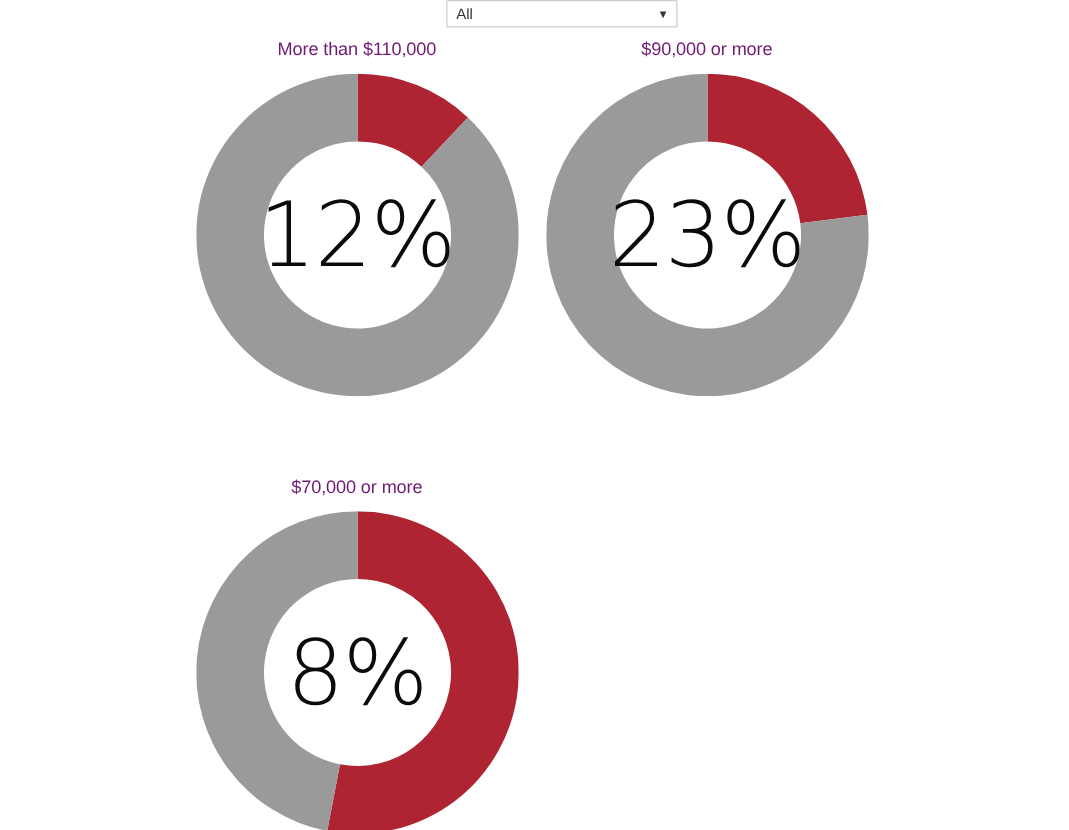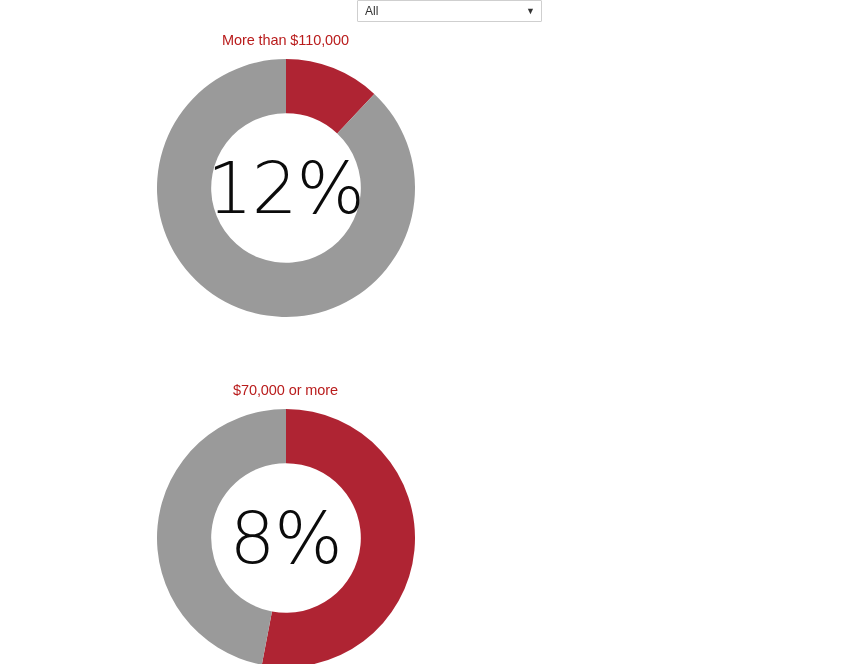--- a/index.html
+++ b/index.html
@@ -66,21 +66,21 @@
   
   .pane {
     position: absolute;
     width: 279px;
   }
   .pane-title {
     text-align: center;
     font-family: "Liberation Sans", sans-serif;
     font-size: 14.5px;
     line-height: 17px;
-    color: #b91c1c;
+    color: #701a75;
     letter-spacing: -0.1px;
     white-space: nowrap;
   }
 
   .donut-holder {
     position: relative;
     width: 279px;
     height: 270px;
   }
   .donut-svg {
@@ -132,20 +132,30 @@
     <div class="pane-title pane-title-r1">More than $110,000</div>
     <div class="donut-holder">
       <svg class="donut-svg" width="258" height="258" viewBox="0 0 258 258">
           <path d="M 129 0 A 129 129 0 0 1 217.30657666480084 34.96304706263791 L 180.21781446558447 74.45856729632999 A 74.82 74.82 0 0 0 129 54.18000000000001 Z" fill="#AF2433"></path>
           <path d="M 217.30657666480084 34.96304706263791 A 129 129 0 1 1 128.99999999999997 0 L 129 54.18000000000001 A 74.82 74.82 0 1 0 180.21781446558447 74.45856729632999 Z" fill="#9A9A9A"></path>
         </svg>
       <div class="donut-center-label">12%</div>
     </div>
   </div>
 
+  <div class="pane pane-r1c2">
+    <div class="pane-title pane-title-r1">$90,000 or more</div>
+    <div class="donut-holder">
+      <svg class="donut-svg" width="258" height="258" viewBox="0 0 258 258">
+          <path d="M 129 0 A 129 129 0 0 1 256.98279646956763 112.83201287020475 L 203.23002195234923 119.62256746471876 A 74.82 74.82 0 0 0 129 54.18000000000001 Z" fill="#AF2433"></path>
+          <path d="M 256.98279646956763 112.83201287020475 A 129 129 0 1 1 128.99999999999997 0 L 129 54.18000000000001 A 74.82 74.82 0 1 0 203.23002195234923 119.62256746471876 Z" fill="#9A9A9A"></path>
+        </svg>
+      <div class="donut-center-label">23%</div>
+    </div>
+  </div>
 
   <div class="pane pane-r2c1">
     <div class="pane-title pane-title-r2">$70,000 or more</div>
     <div class="donut-holder">
       <svg class="donut-svg" width="258" height="258" viewBox="0 0 258 258">
           <path d="M 129 0 A 129 129 0 1 1 104.8278104184415 255.71505534400083 L 114.98013004269608 202.4947320995205 A 74.82 74.82 0 1 0 129 54.18000000000001 Z" fill="#AF2433"></path>
           <path d="M 104.8278104184415 255.71505534400083 A 129 129 0 0 1 128.99999999999997 0 L 129 54.18000000000001 A 74.82 74.82 0 0 0 114.98013004269608 202.4947320995205 Z" fill="#9A9A9A"></path>
         </svg>
       <div class="donut-center-label">8%</div>
     </div>

